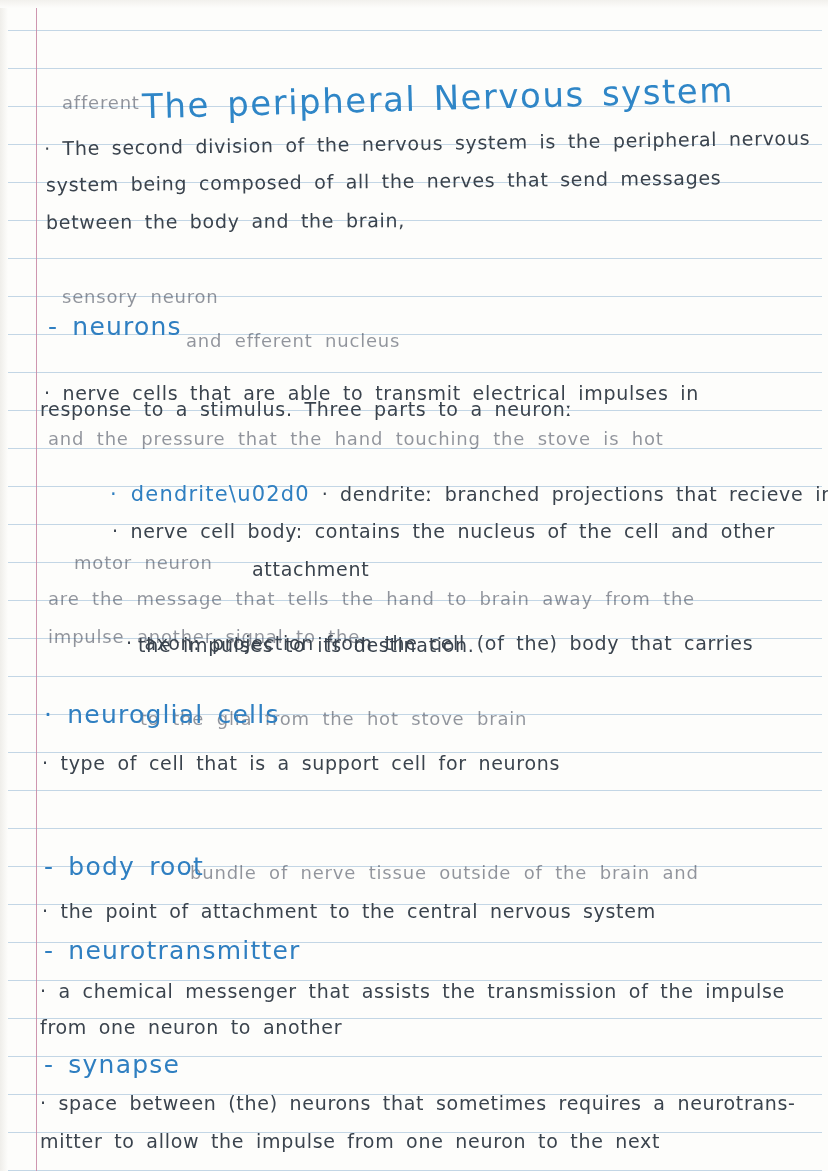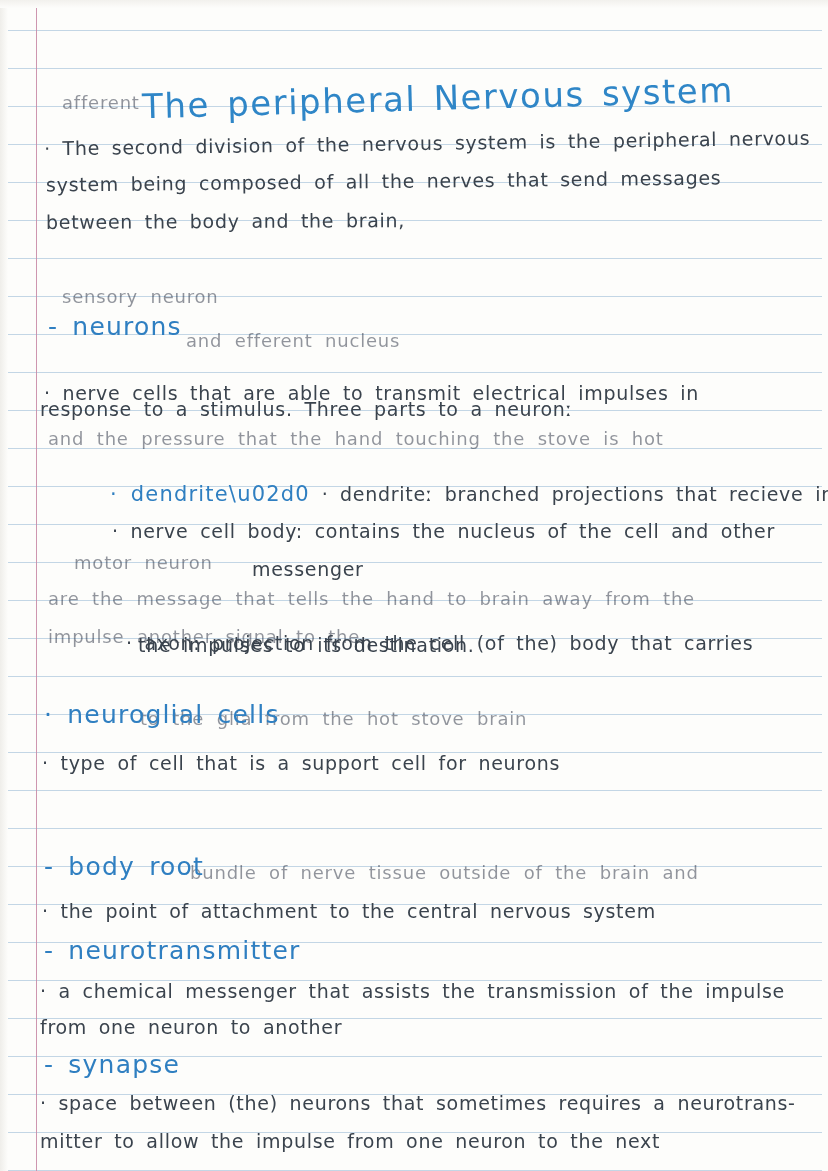--- a/index.html
+++ b/index.html
@@ -186,21 +186,21 @@
 
     <div class="ln body-ink" style="left:110px; top:482px;">
       <span class="blue-head" style="font-size:21px;">· dendrite\u02d0</span>
       <span>· dendriteː branched projections that recieve impulses</span>
     </div>
 
     <div class="ln body-ink" style="left:112px; top:520px;">
       <span>· nerve cell body: contains the nucleus of the cell and other</span>
     </div>
     <div class="ln body-ink" style="left:252px; top:558px;">
-      <span>messenger</span>
+      <span>attachment</span>
     </div>
 
     <div class="ln body-ink" style="left:126px; top:596px;margin-top:36px;">
       <span>· axon: projection from the cell (of the) body that carries</span>
     </div>
     <div class="ln body-ink" style="left:138px; top:634px;">
       <span>the impulses to its destination.</span>
     </div>
 
     <div class="ln blue-head" style="left:44px; top:700px;">· neuroglial cells</div>

